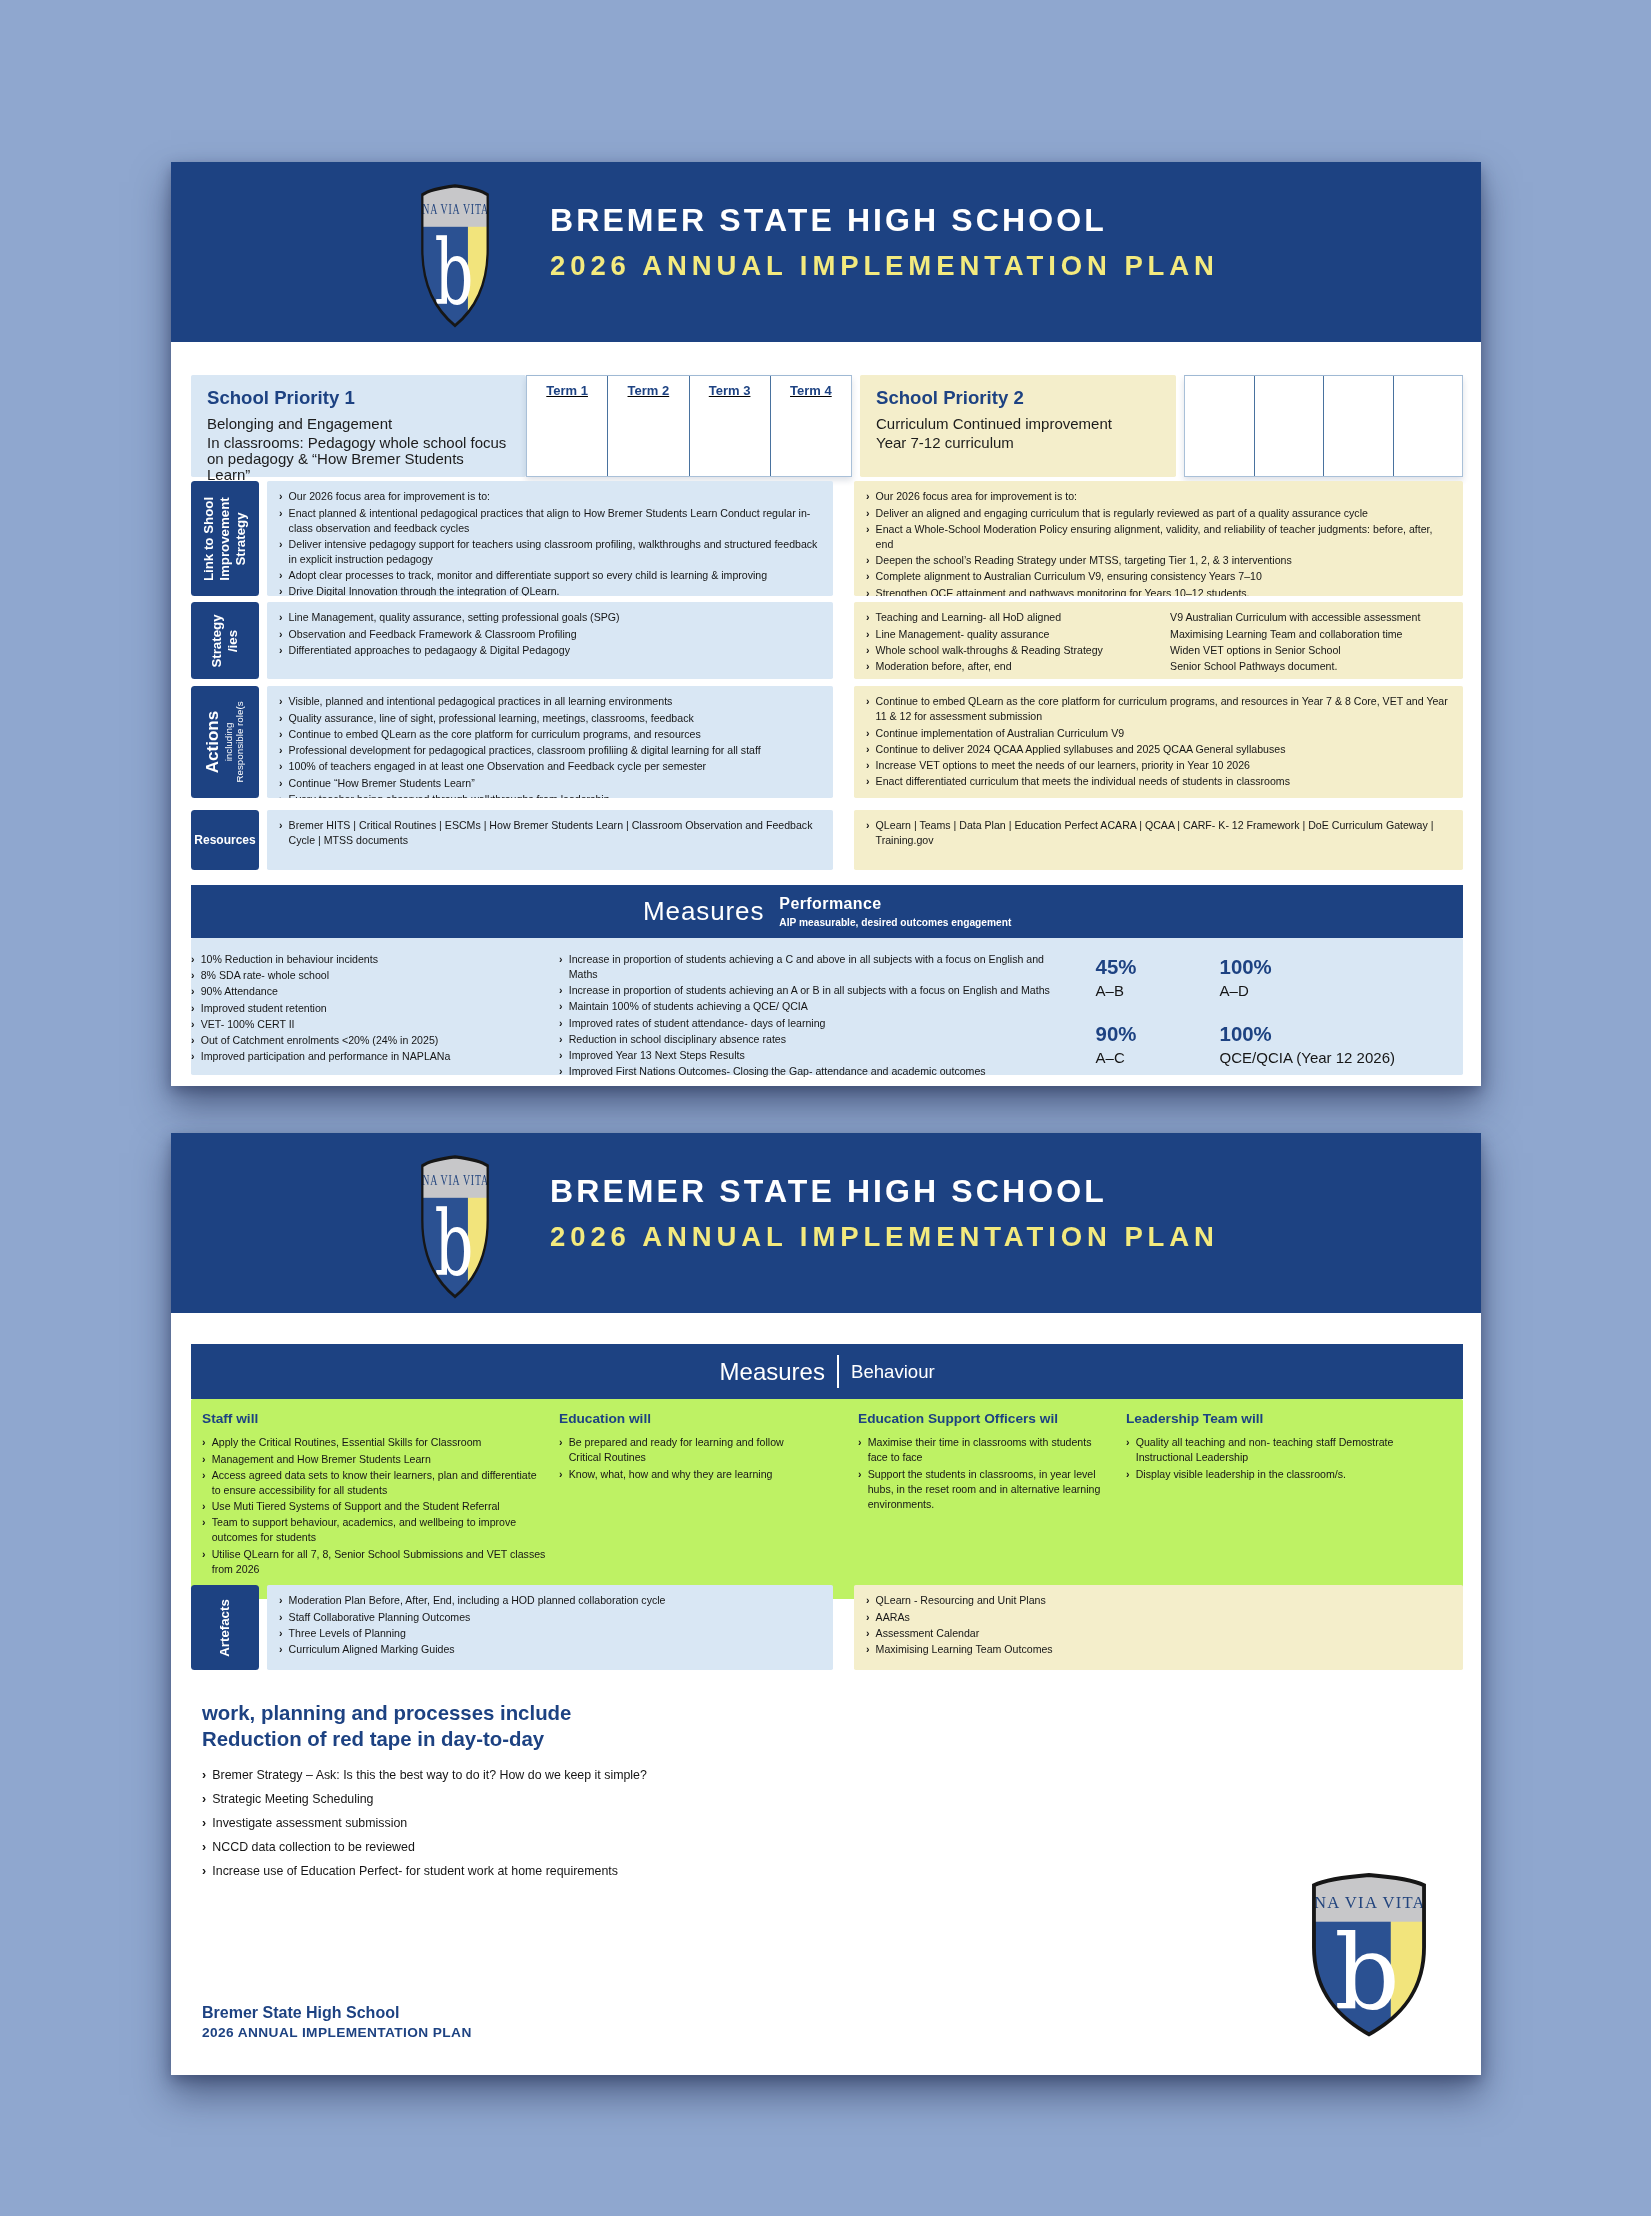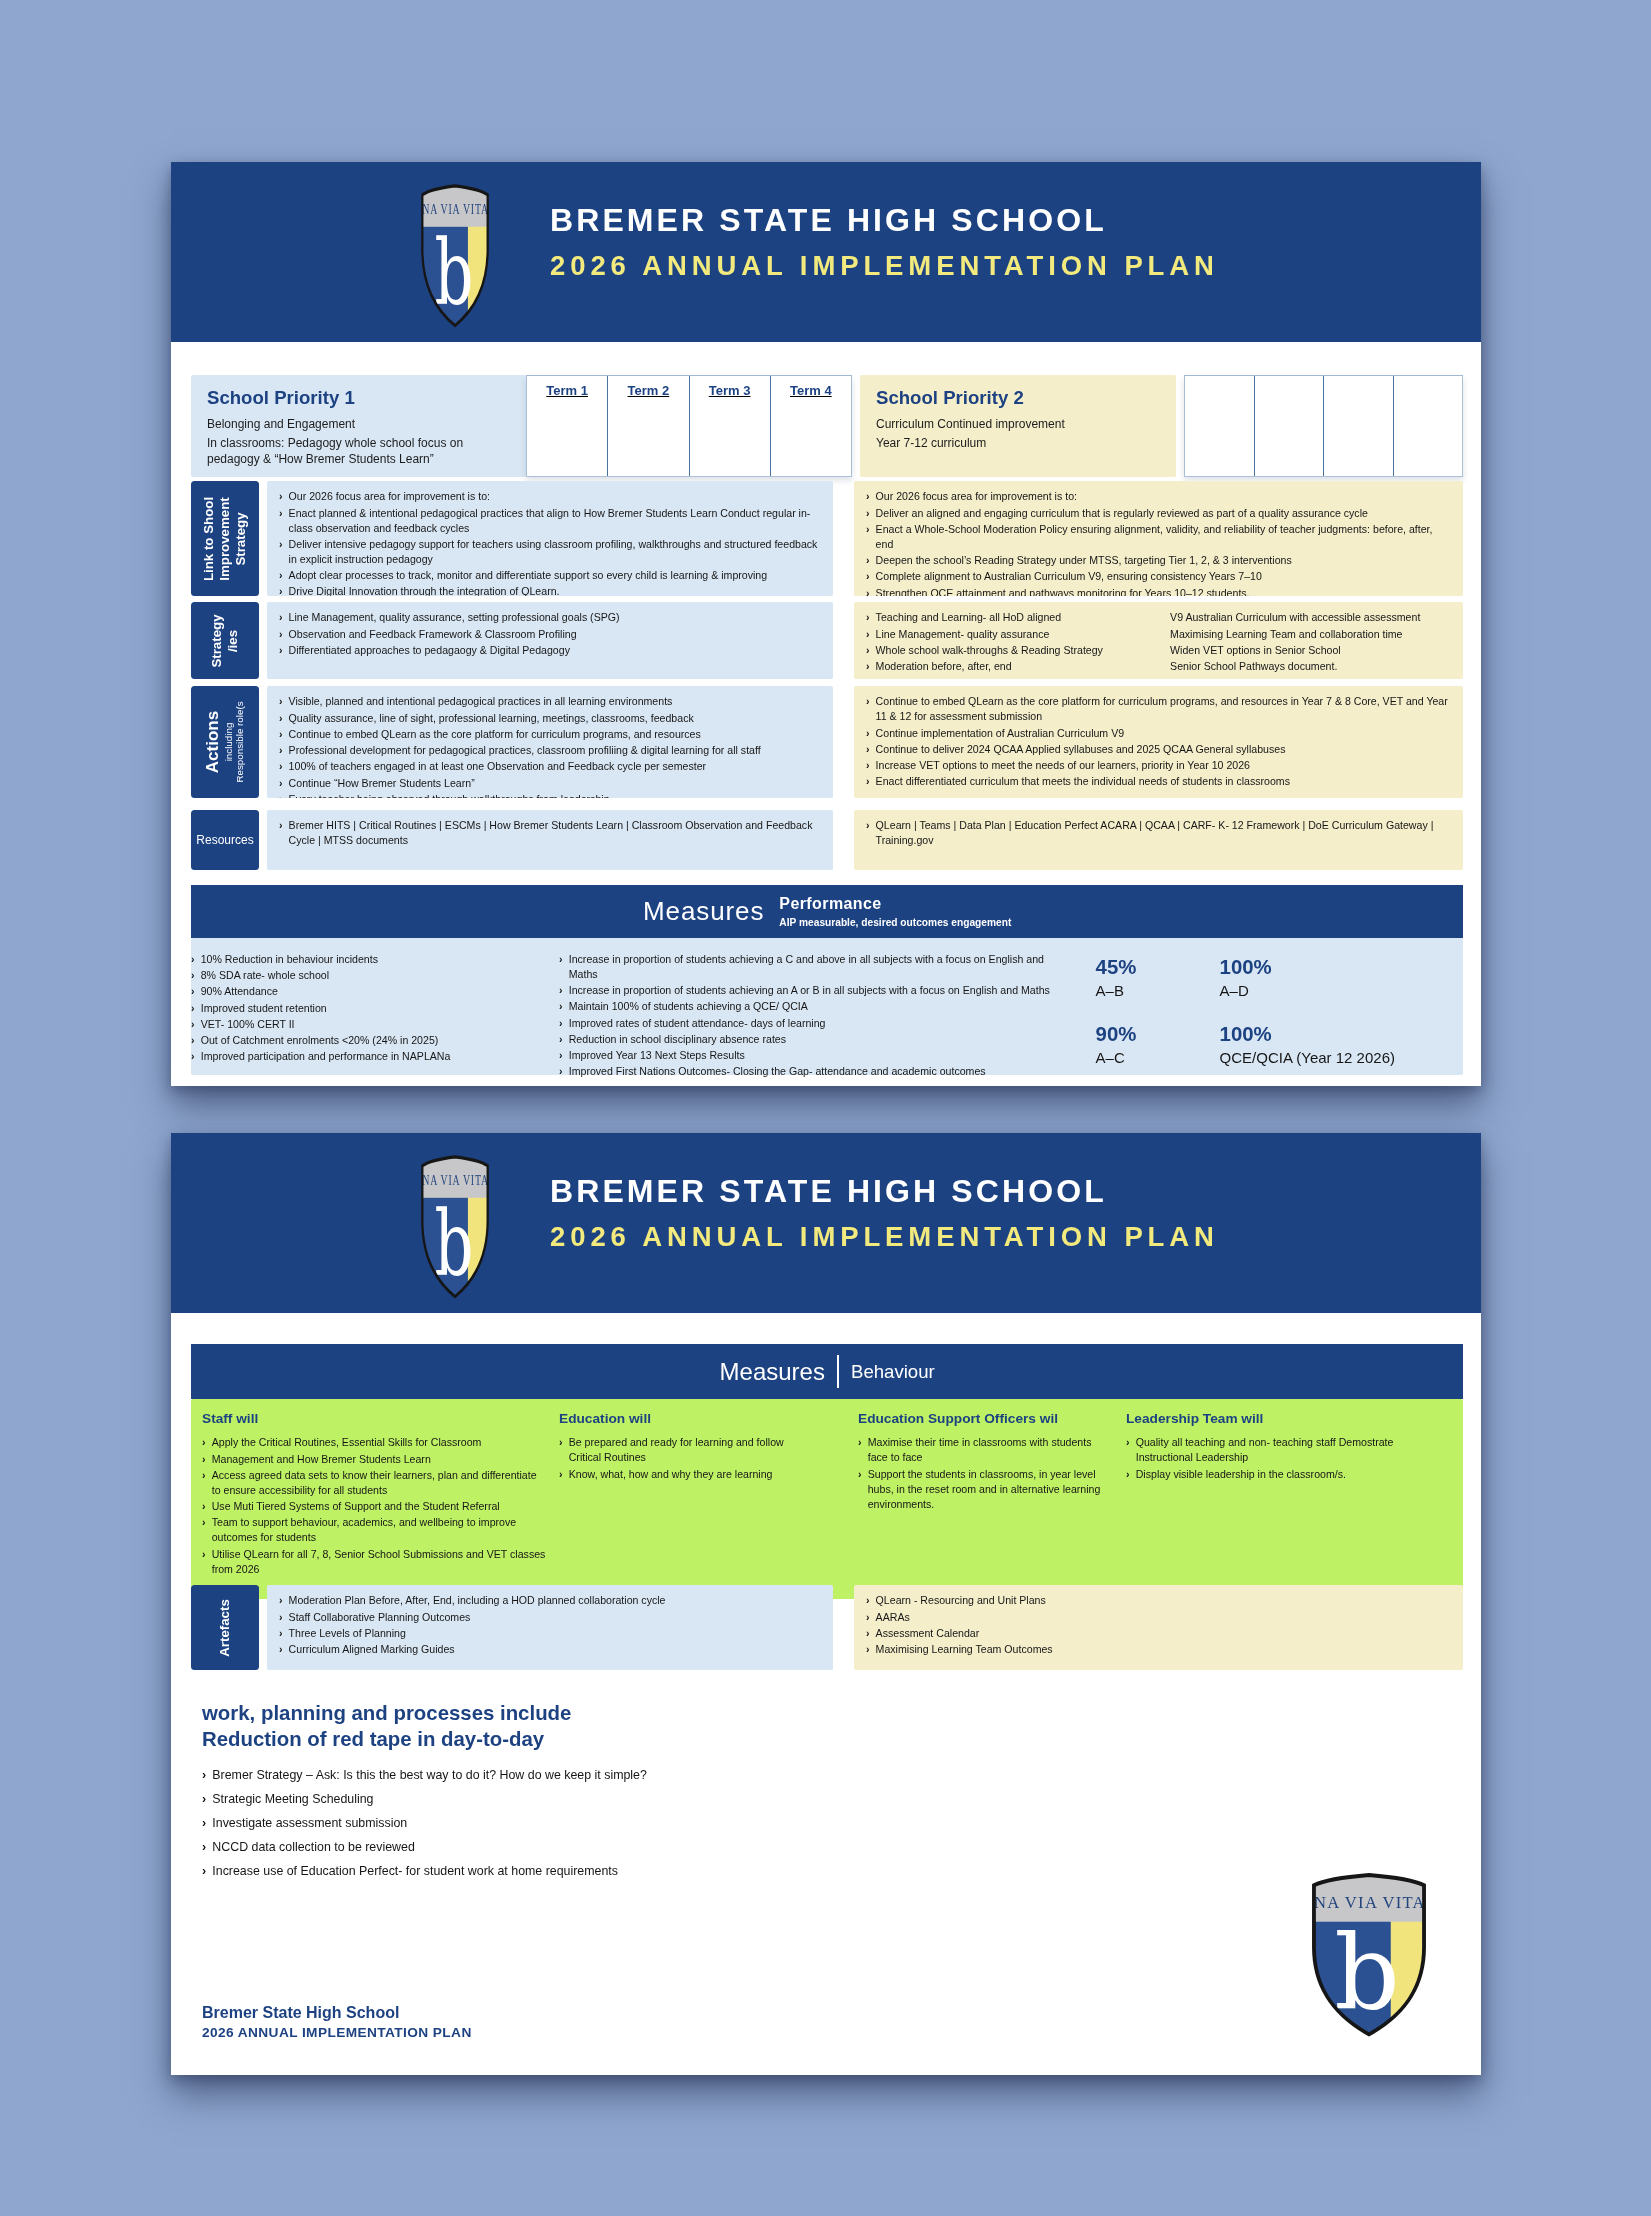--- a/index.html
+++ b/index.html
@@ -15,42 +15,42 @@
   .band .titles{position:absolute;left:379px;top:41px;}
   .main-title{color:#ffffff;font-size:32px;font-weight:700;letter-spacing:3.1px;line-height:35px;margin:0;}
   .sub-title{color:#f3ea7e;font-size:27.5px;font-weight:700;letter-spacing:4.9px;line-height:32px;margin:11.5px 0 0 0;}
 
   
   .prio-row{position:absolute;top:213px;left:20px;right:17.7px;height:102px;display:flex;}
   .prio{box-sizing:border-box;padding:11.5px 16px;border-radius:1.8px;}
   .prio-blue{width:335px;background:#d9e7f4;}
   .prio-yellow{width:316px;background:#f4eecb;margin-left:8px;}
   .prio h3{margin:0 0 7px 0;font-size:18.6px;font-weight:600;color:#1d4282;}
-  .prio p{margin:0 0 2.7px 0;font-size:12px;line-height:16.4px;color:#1c1c1c;}
+  .prio p{margin:0 0 2.7px 0;font-size:15px;line-height:16.4px;color:#1c1c1c;}
   .terms{display:flex;background:#ffffff;border:0.4px solid #a9c0d8;border-top:1.3px solid #9fb9d4;
     box-sizing:border-box;box-shadow:0 3.5px 6.2px rgba(30,50,90,.15);text-decoration:underline;}
   .terms1{width:326px;}
   .terms2{flex:1;margin-left:8px;}
   .term-cell{flex:1;border-right:0.9px solid #49729f;text-align:center;padding-top:7px;
     font-size:13px;font-weight:600;color:#1d4282;}
   .term-cell:last-child{border-right:none;}
 
   
   .row{position:absolute;left:20px;right:17.7px;display:flex;}
   .row-link{top:319px;height:115px;}
   .row-strategy{top:440px;height:77px;}
   .row-actions{top:524px;height:112px;}
   .row-resources{top:648px;height:60px;}
   .side{width:68px;flex:none;background:#1d4282;border-radius:3.5px;color:#ffffff;
     margin-right:7.5px;position:relative;}
   .vtext{position:absolute;top:50%;left:50%;transform:translate(-50%,-50%) rotate(-90deg);
     white-space:nowrap;text-align:center;font-weight:700;font-size:13.3px;line-height:16px;}
   .vtext .big{font-size:17px;line-height:18.6px;}
   .vtext .small{font-size:9.8px;line-height:11.5px;font-weight:400;}
-  .side-h{display:flex;align-items:center;justify-content:center;font-size:12px;font-weight:400;}
+  .side-h{display:flex;align-items:center;justify-content:center;font-size:12px;font-weight:700;}
   .cell{box-sizing:border-box;border-radius:1.8px;padding:7px 12.4px;overflow:hidden;}
   .cell-blue{width:566px;flex:none;background:#d9e7f4;}
   .cell-yellow{flex:1;margin-left:21px;background:#f4eecb;}
   ul.blist{list-style:none;margin:0;padding:0;}
   ul.blist li{display:flex;font-size:10.6px;line-height:15px;color:#161616;margin:1.3px 0;}
   .chev{flex:none;margin-right:6.2px;font-weight:600;color:#161616;}
   .two-col{display:flex;}
   .two-col .colA{width:52%;}
   .two-col .colB{flex:1;}
   ul.plain{list-style:none;margin:0;padding:0;}

